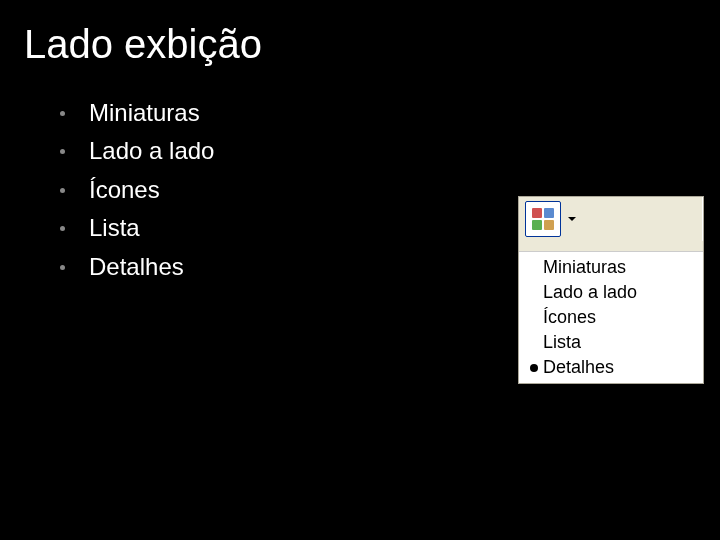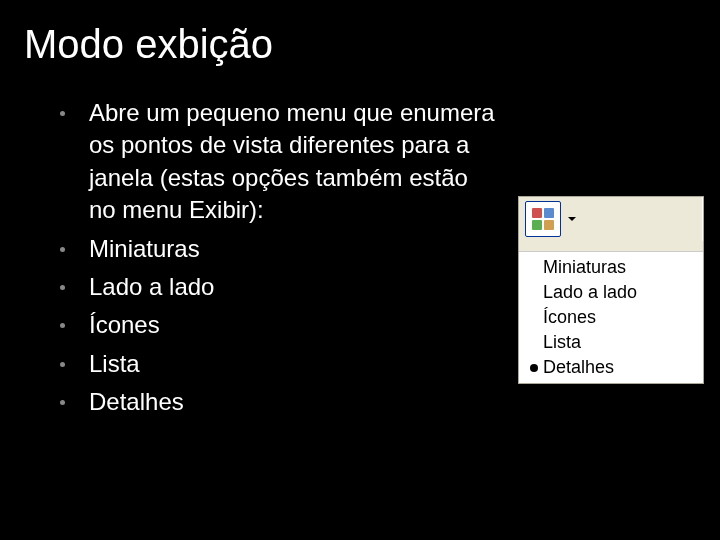--- a/index.html
+++ b/index.html
@@ -116,27 +116,23 @@
   .radio-dot {
     width: 8px;
     height: 8px;
     background: #000000;
     border-radius: 50%;
   }
 </style>
 </head>
 <body>
 
-<h1 class="title">Modo exbição</h1>
+<h1 class="title">Lado exbição</h1>
 
 <div class="content">
-  <div class="bullet-item">
-    <div class="bullet"></div>
-    <div class="item-text">Abre um pequeno menu que enumera os pontos de vista diferentes para a janela (estas opções também estão no menu Exibir):</div>
-  </div>
   <div class="bullet-item">
     <div class="bullet"></div>
     <div class="item-text">Miniaturas</div>
   </div>
   <div class="bullet-item">
     <div class="bullet"></div>
     <div class="item-text">Lado a lado</div>
   </div>
   <div class="bullet-item">
     <div class="bullet"></div>

